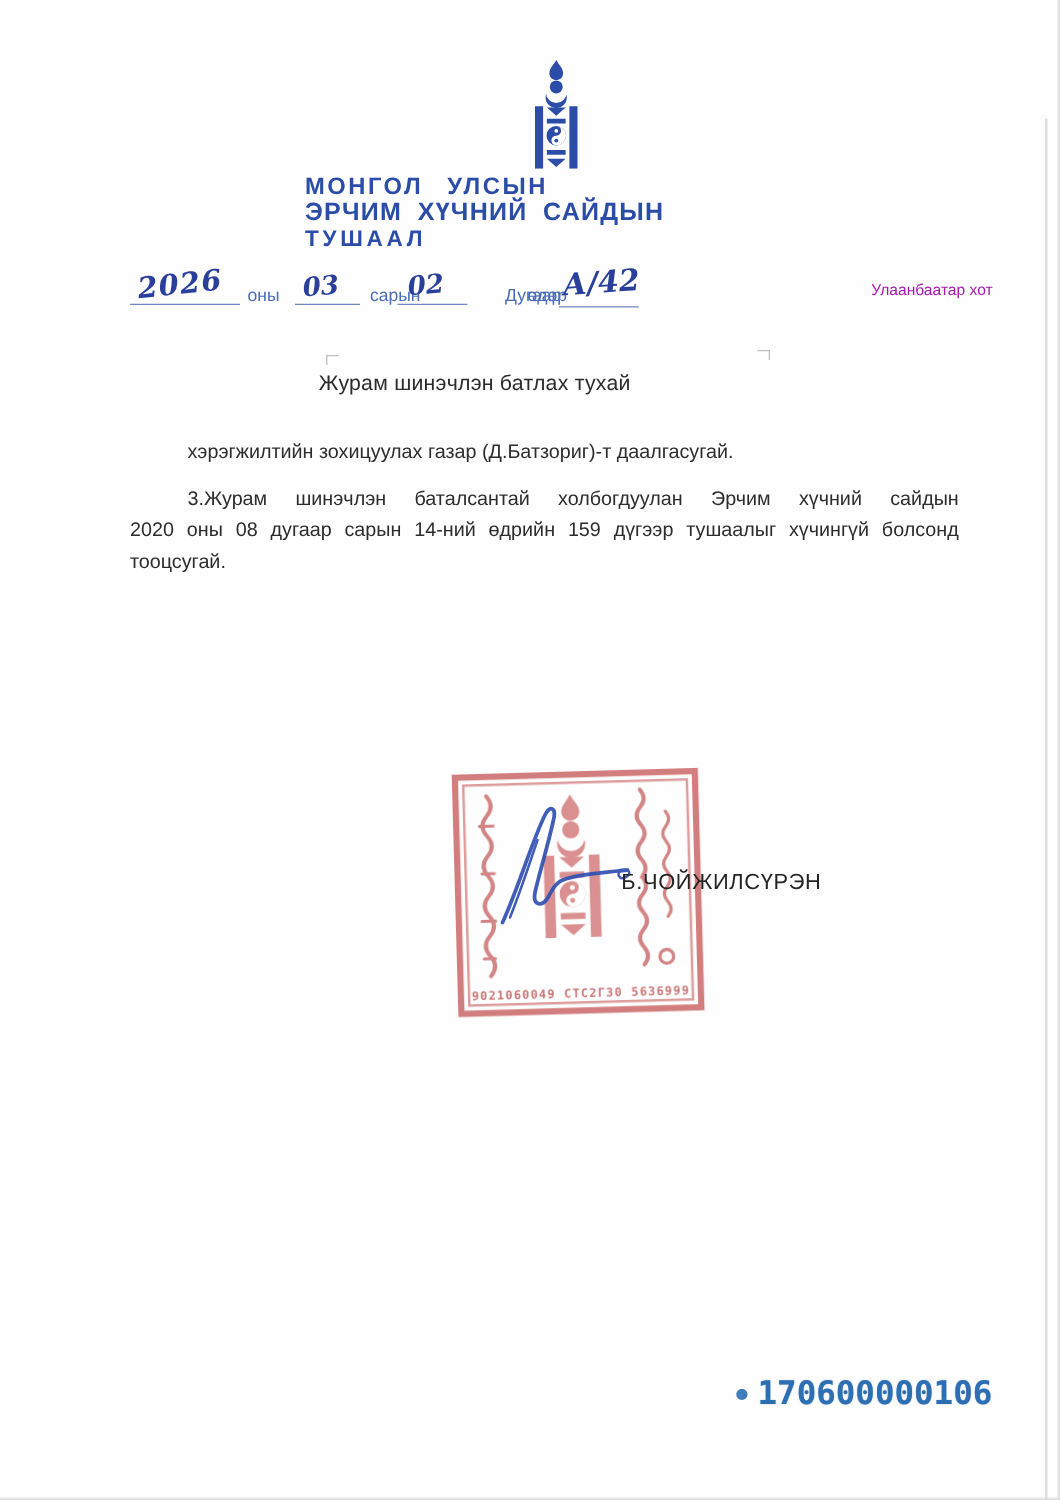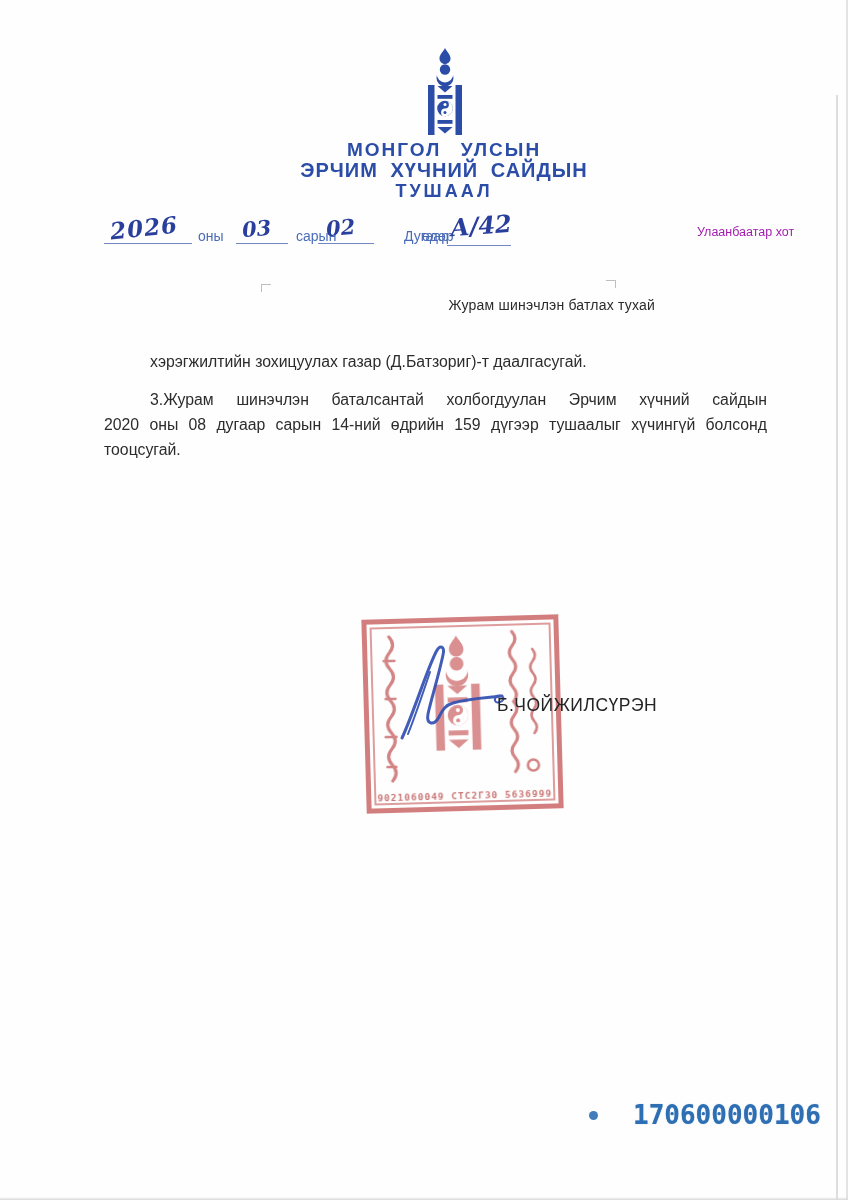--- a/index.html
+++ b/index.html
@@ -19,21 +19,21 @@
   
   .edge-right{ position:absolute; top:95px; left:836px; width:2px; height:1105px;
     background:#d6d6d6; opacity:.8; }
   .edge-right2{ position:absolute; top:0; right:0; width:2px; height:100%;
     background:#e3e3e3; }
   .edge-bottom{ position:absolute; bottom:0; left:0; width:100%; height:3px;
     background:linear-gradient(to top,#d8d8d8,transparent); }
 
   
   .emblem{ position:absolute; left:423px; top:47px; width:44px; height:88px; color:var(--brand); }
-  .org{ position:absolute; left:244px; top:139px; width:400px; text-align:center;
+  .org{ position:absolute; left:244px; top:139px; width:400px; text-align:left;
     color:var(--brand); font-weight:bold; line-height:21px; }
   .org-l1{ font-size:19px; letter-spacing:2px; word-spacing:12px; }
   .org-l2{ font-size:20px; letter-spacing:1px; word-spacing:6px; }
   .org-l3{ font-size:18px; letter-spacing:3px; }
 
   
   .dateline{ position:absolute; left:0; top:214px; width:848px; height:48px; }
   .dl-label{ position:absolute; font-size:14px; color:var(--label-blue); top:14px; }
   .hw{ position:absolute; font-family:"DejaVu Serif", serif; font-style:italic; font-weight:bold;
     color:var(--ink); white-space:nowrap; }
@@ -49,22 +49,22 @@
   .lbl-ony{ left:198px; }
   .lbl-saryn{ left:296px; }
   .lbl-udur{ left:377px;margin-left:45px; }
   .lbl-dugaar{ left:404px; }
   .dl-city{ position:absolute; left:697px; top:11px; font-size:12.5px; color:#a21caf; }
 
   
   .corner{ position:absolute; width:10px; height:8px; opacity:.55; }
   .corner-left{ left:261px; top:284px; border-left:1.5px solid #8a8a8a; border-top:1.5px solid #8a8a8a; }
   .corner-right{ left:606px; top:280px; border-right:1.5px solid #8a8a8a; border-top:1.5px solid #8a8a8a; }
-  .subject{ position:absolute; left:255px; top:297px; width:400px; text-align:right;
-    font-size:14px; color:#2b2b2b; letter-spacing:.2px; }
+  .subject{ position:absolute; left:255px; top:297px; width:400px; text-align:left;
+    font-size:17px; color:#2b2b2b; letter-spacing:.2px; }
 
   
   .body-block{ position:absolute; left:104px; top:349px; width:663px;
     font-size:15.8px; line-height:25px; color:var(--body-text); }
   .para{ margin-bottom:13px; }
   .para .line{ text-align:justify; text-align-last:justify; }
   .para .line:last-child{ text-align-last:left; }
   .para .line:first-child{ text-indent:46px; }
 
   
@@ -79,21 +79,21 @@
     font-size:9.5px; font-weight:bold; color:#bb4f4f; letter-spacing:1px; opacity:.85;
     font-family:"DejaVu Sans Mono", monospace; white-space:nowrap; }
 
   
   .signature{ position:absolute; left:396px; top:638px; width:118px; height:108px; }
   .signer{ position:absolute; left:497px; top:695px; font-size:17.5px; letter-spacing:.5px;
     color:#242424; }
 
   
   .registry{ position:absolute; left:589px; top:1100px; display:flex; align-items:center;
-    gap:35px; color:#2e6fb4; }
+    gap:8px; color:#2e6fb4; }
   .registry-dot{ width:9px; height:9px; border-radius:50%; background:#2e6fb4; opacity:.9; }
   .registry-num{ font-family:"DejaVu Sans Mono", monospace; font-weight:bold; font-size:26px;
     letter-spacing:0; text-shadow:0 0 1px rgba(46,111,180,.55); }
 </style>
 </head>
 <body>
 
 <svg width="0" height="0" style="position:absolute" aria-hidden="true">
   <symbol id="soyombo" viewBox="0 0 44 88">
     <path fill="currentColor" d="M22 1 C20 5 16.5 7.5 16.5 11.5 C16.5 14.6 19 17 22 17 C25 17 27.5 14.6 27.5 11.5 C27.5 7.5 24 5 22 1 Z"></path>

